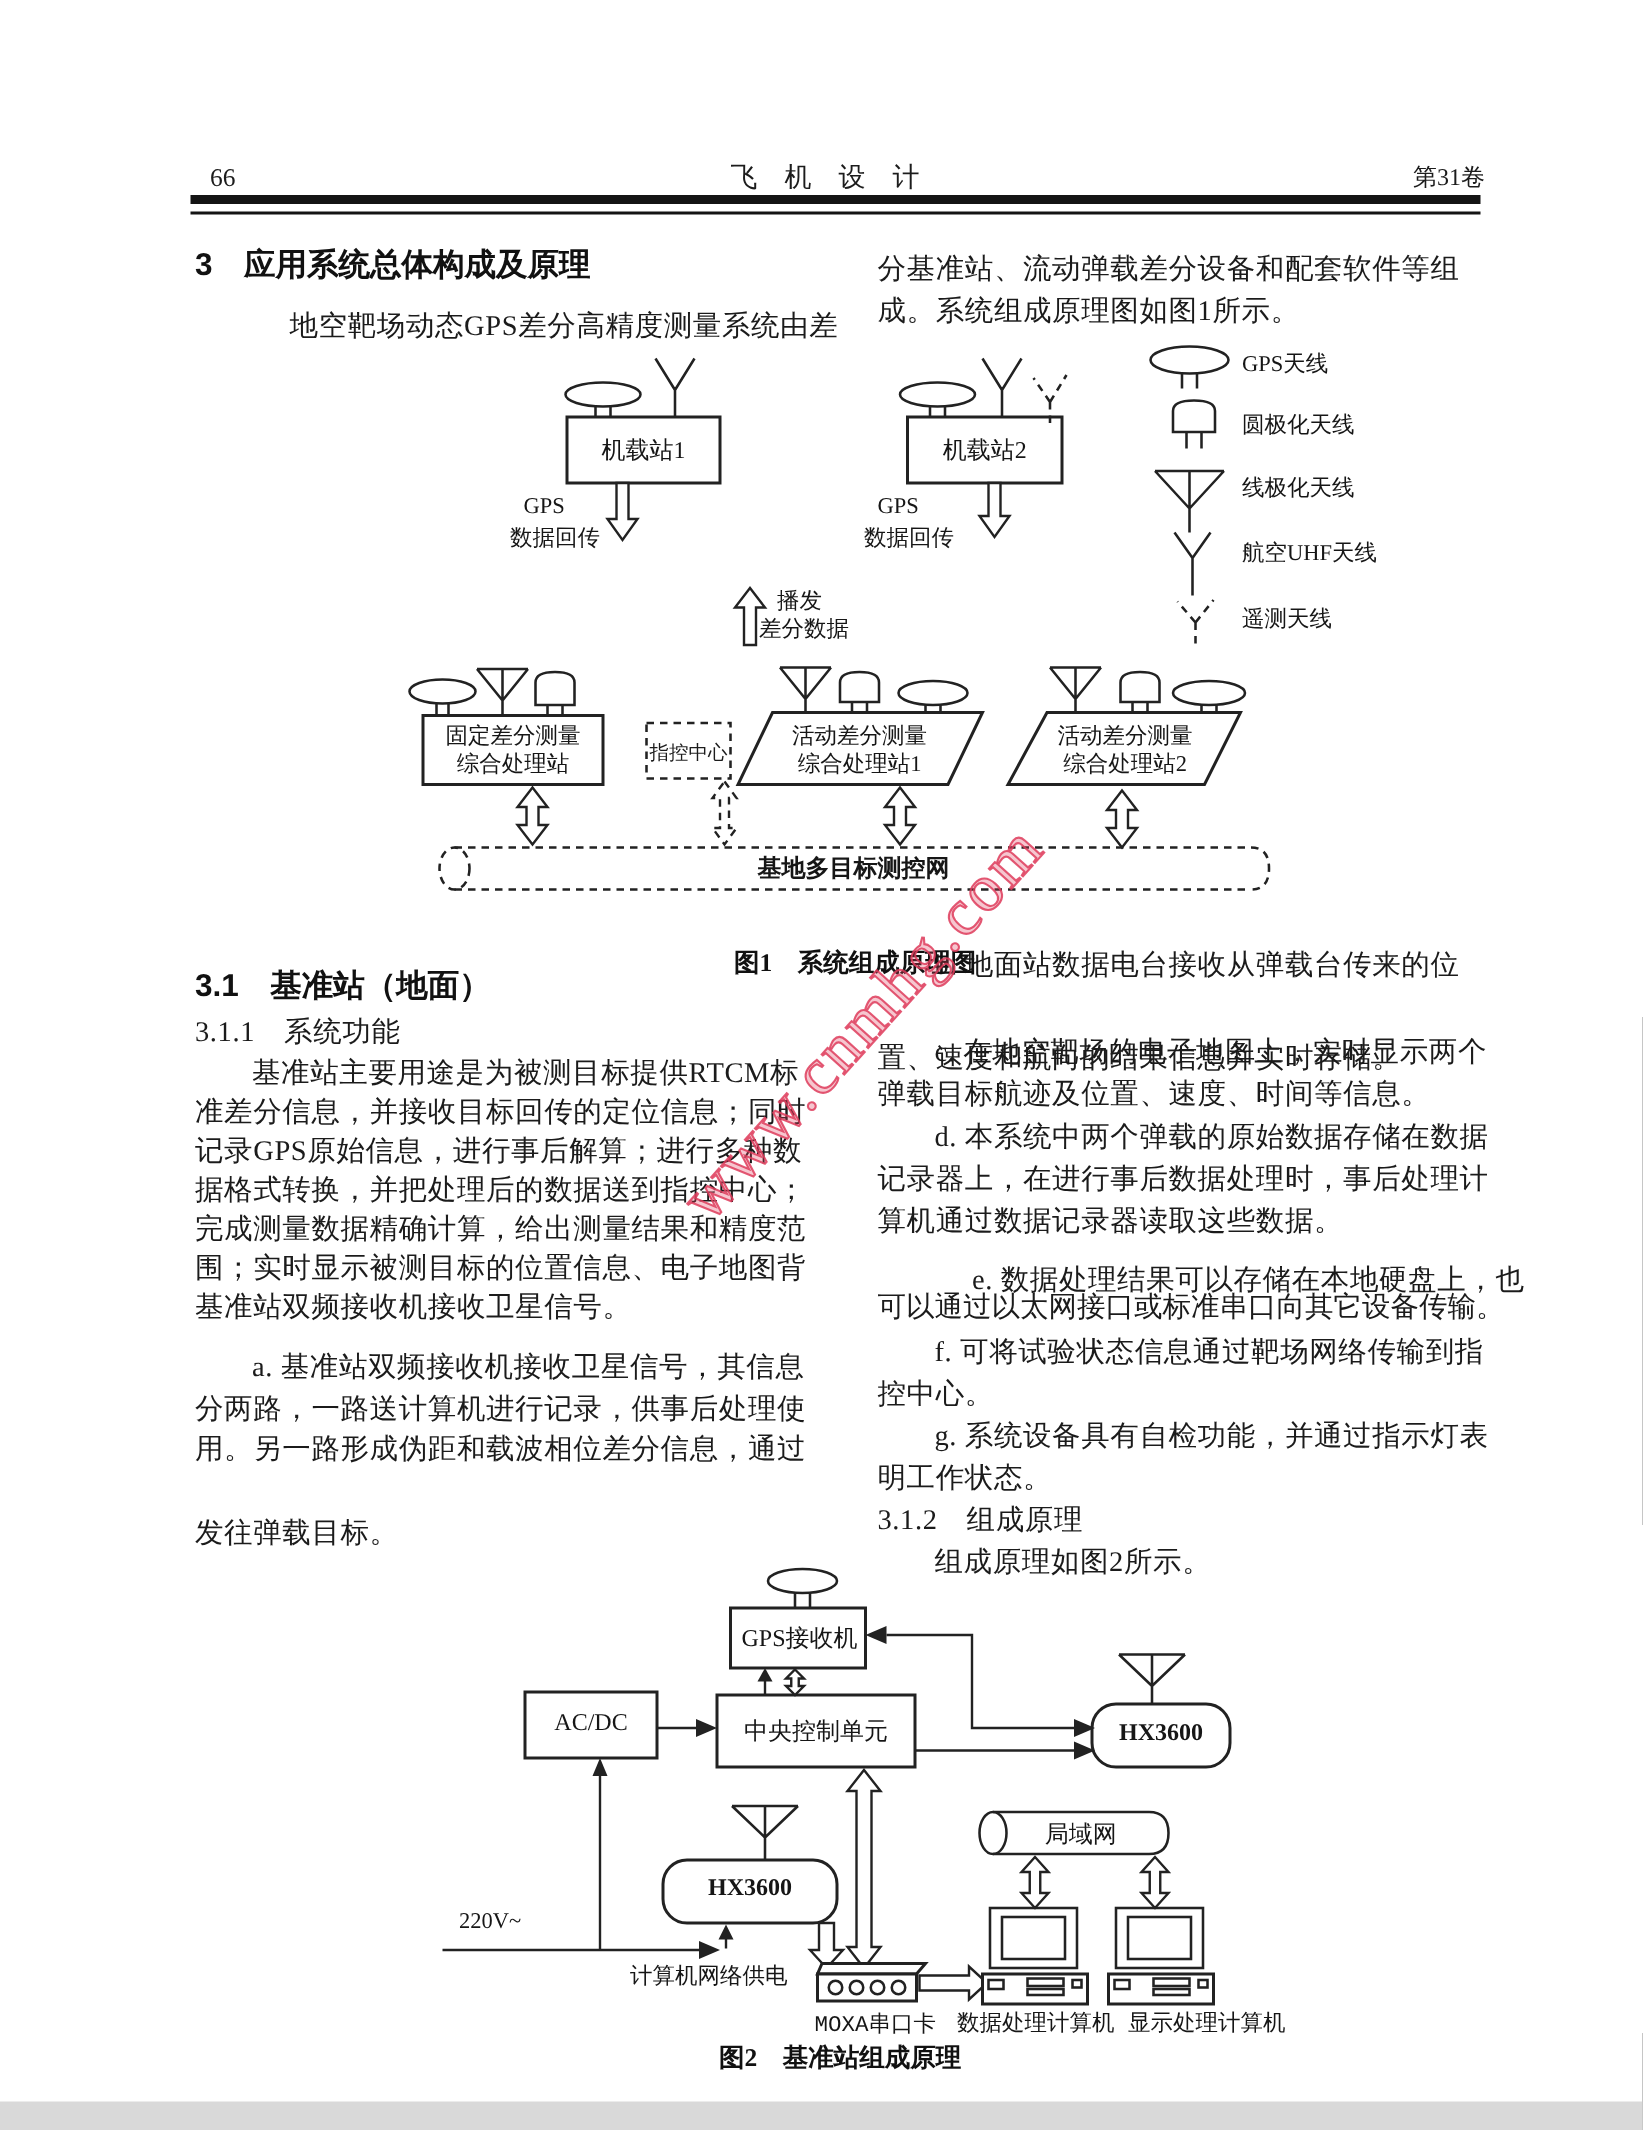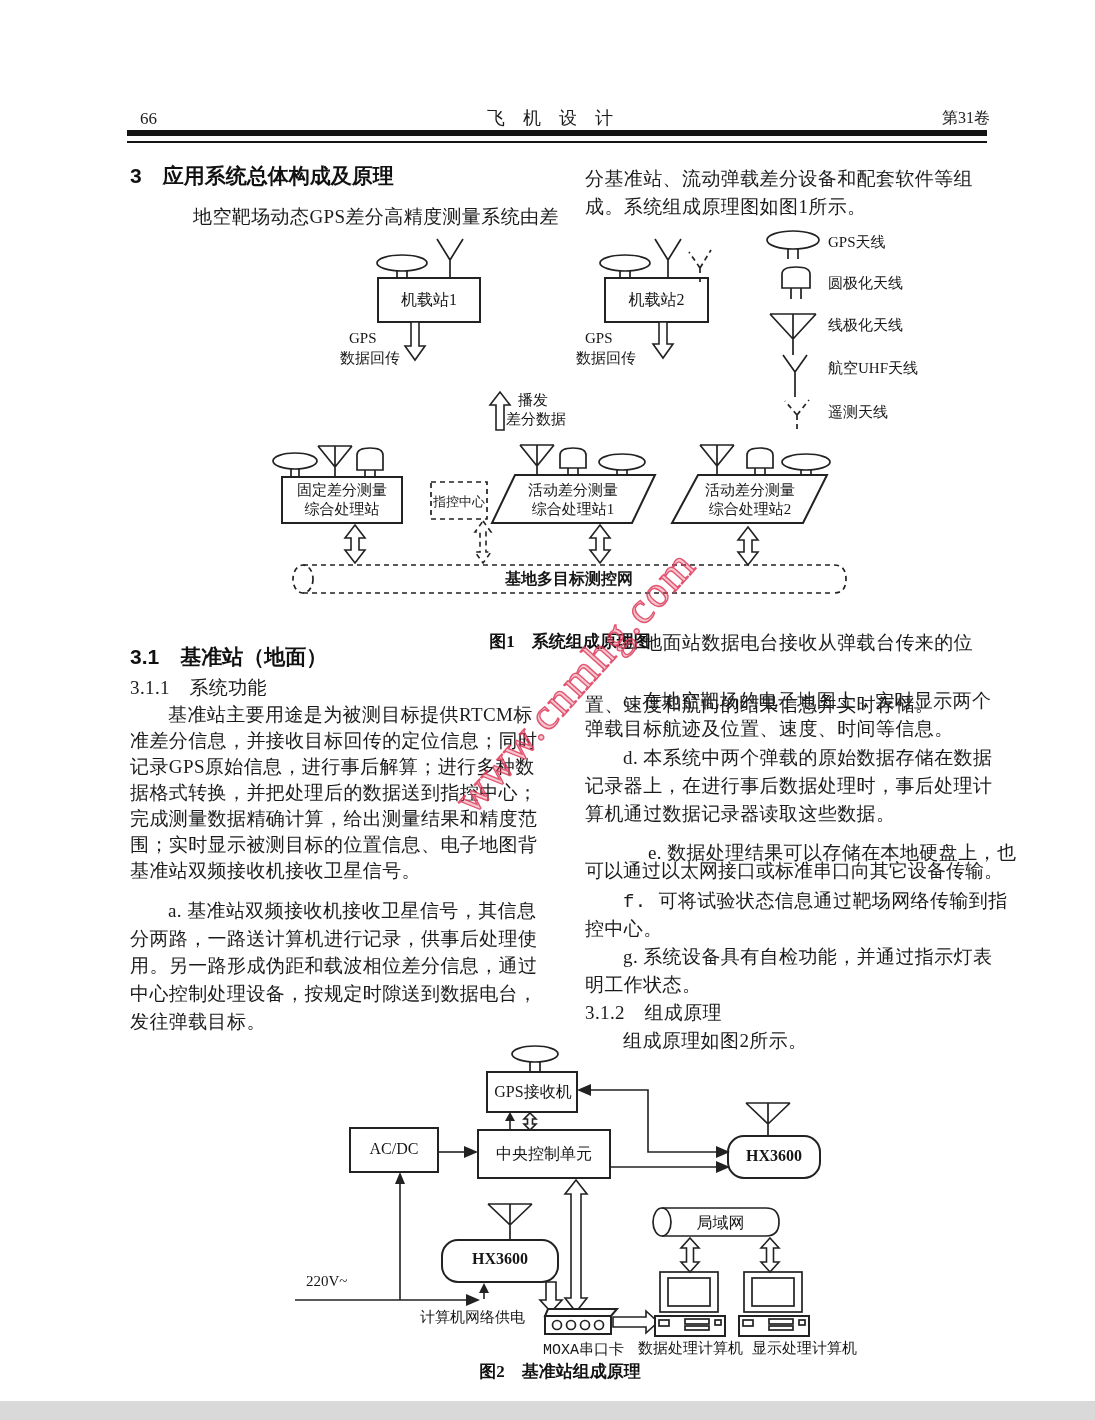--- a/index.html
+++ b/index.html
@@ -51,33 +51,32 @@
   <div class="bodyline" style="left:130px;top:728px;">准差分信息，并接收目标回传的定位信息；同时</div>
   <div class="bodyline" style="left:130px;top:754px;">记录GPS原始信息，进行事后解算；进行多种数</div>
   <div class="bodyline" style="left:130px;top:780px;">据格式转换，并把处理后的数据送到指控中心；</div>
   <div class="bodyline" style="left:130px;top:806px;">完成测量数据精确计算，给出测量结果和精度范</div>
   <div class="bodyline" style="left:130px;top:832px;">围；实时显示被测目标的位置信息、电子地图背</div>
   <div class="bodyline" style="left:130px;top:858px;">基准站双频接收机接收卫星信号。</div>
 
   <div class="bodyline" style="left:168px;top:898px;">a. 基准站双频接收机接收卫星信号，其信息</div>
   <div class="bodyline" style="left:130px;top:926px;">分两路，一路送计算机进行记录，供事后处理使</div>
   <div class="bodyline" style="left:130px;top:953px;">用。另一路形成伪距和载波相位差分信息，通过</div>
-  <div class="bodyline" style="left:130px;top:981px;">中心控制处理设备，按规定时隙送到数据电台，</div>
   <div class="bodyline" style="left:130px;top:1009px;">发往弹载目标。</div>
 
   <div class="bodyline" style="left:623px;top:630px;">b. 地面站数据电台接收从弹载台传来的位</div>
   <div class="bodyline" style="left:585px;top:692px;font-family:Liberation Serif, serif;">置、速度和航向的结果信息并实时存储。</div>
   <div class="bodyline" style="left:623px;top:688px;">c. 在地空靶场的电子地图上，实时显示两个</div>
   <div class="bodyline" style="left:585px;top:716px;">弹载目标航迹及位置、速度、时间等信息。</div>
   <div class="bodyline" style="left:623px;top:745px;">d. 本系统中两个弹载的原始数据存储在数据</div>
   <div class="bodyline" style="left:585px;top:773px;">记录器上，在进行事后数据处理时，事后处理计</div>
   <div class="bodyline" style="left:585px;top:801px;">算机通过数据记录器读取这些数据。</div>
   <div class="bodyline" style="left:648px;top:830px;margin-top:10px;">e. 数据处理结果可以存储在本地硬盘上，也</div>
   <div class="bodyline" style="left:585px;top:858px;letter-spacing:0px;">可以通过以太网接口或标准串口向其它设备传输。</div>
-  <div class="bodyline" style="left:623px;top:888px;font-family:Liberation Mono, monospace;">f. 可将试验状态信息通过靶场网络传输到指</div>
+  <div class="bodyline" style="left:623px;top:888px;">f. 可将试验状态信息通过靶场网络传输到指</div>
   <div class="bodyline" style="left:585px;top:916px;">控中心。</div>
   <div class="bodyline" style="left:623px;top:944px;">g. 系统设备具有自检功能，并通过指示灯表</div>
   <div class="bodyline" style="left:585px;top:972px;">明工作状态。</div>
   <div class="bodyline" style="left:585px;top:1000px;">3.1.2　组成原理</div>
   <div class="bodyline" style="left:623px;top:1028px;">组成原理如图2所示。</div>
 
   <svg width="1095" height="1420" viewBox="0 0 1095 1420">
 
     <g>
       <rect class="sb" x="378" y="278" width="102" height="44"></rect>

